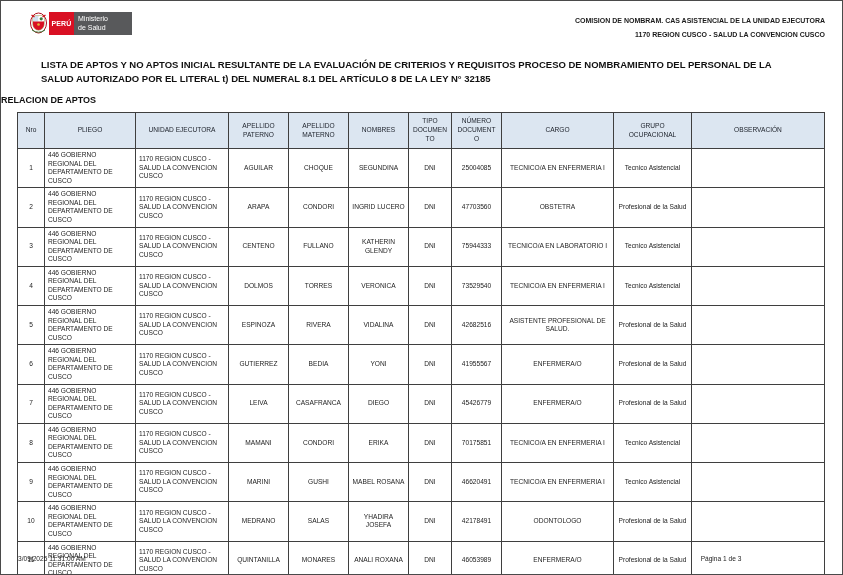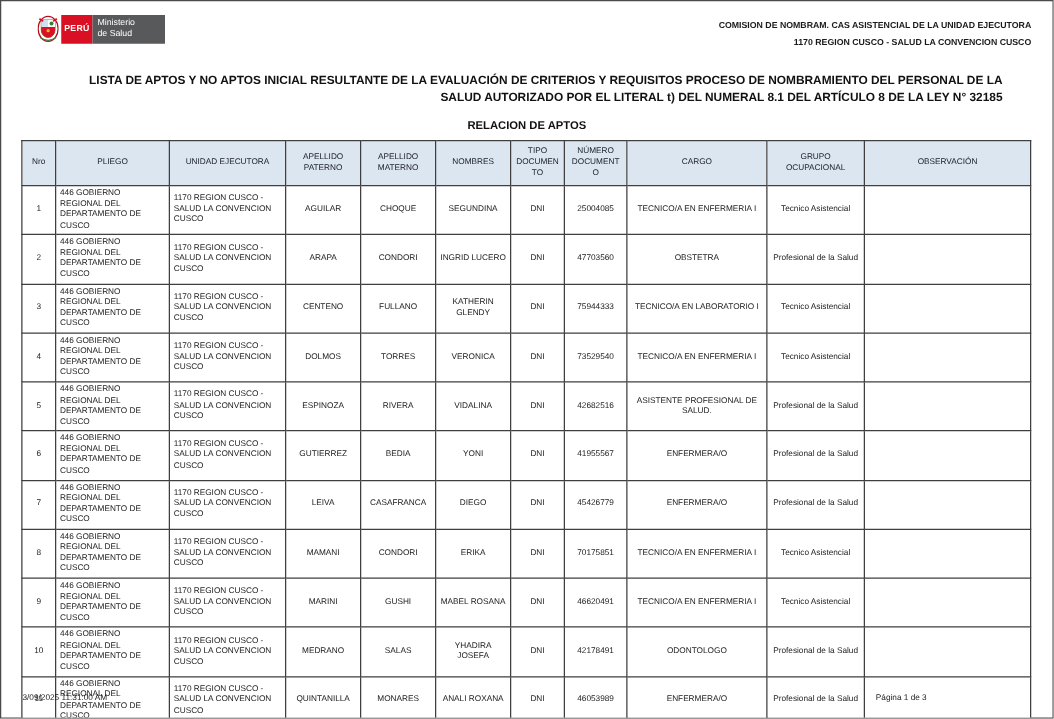--- a/index.html
+++ b/index.html
@@ -51,30 +51,29 @@
     font-size: 7px;
     font-weight: bold;
     color: #1a1a1a;
     line-height: 2.0;
   }
 
   
   .doc-title {
     position: absolute;
     left: 40px; right: 40px; top: 57px;
-    text-align: right;
+    text-align: left;
     font-size: 9.5px;
     font-weight: bold;
     color: #111111;
     line-height: 1.45;
   }
   .doc-subtitle {
     position: absolute;
     left: 0; right: 0; top: 94px;
-    text-align: center;
     font-size: 9px;
     font-weight: bold;
     color: #111111;
   }
 
   
   table.report {
     position: absolute;
     left: 16px; top: 111px;
     width: 807px;

